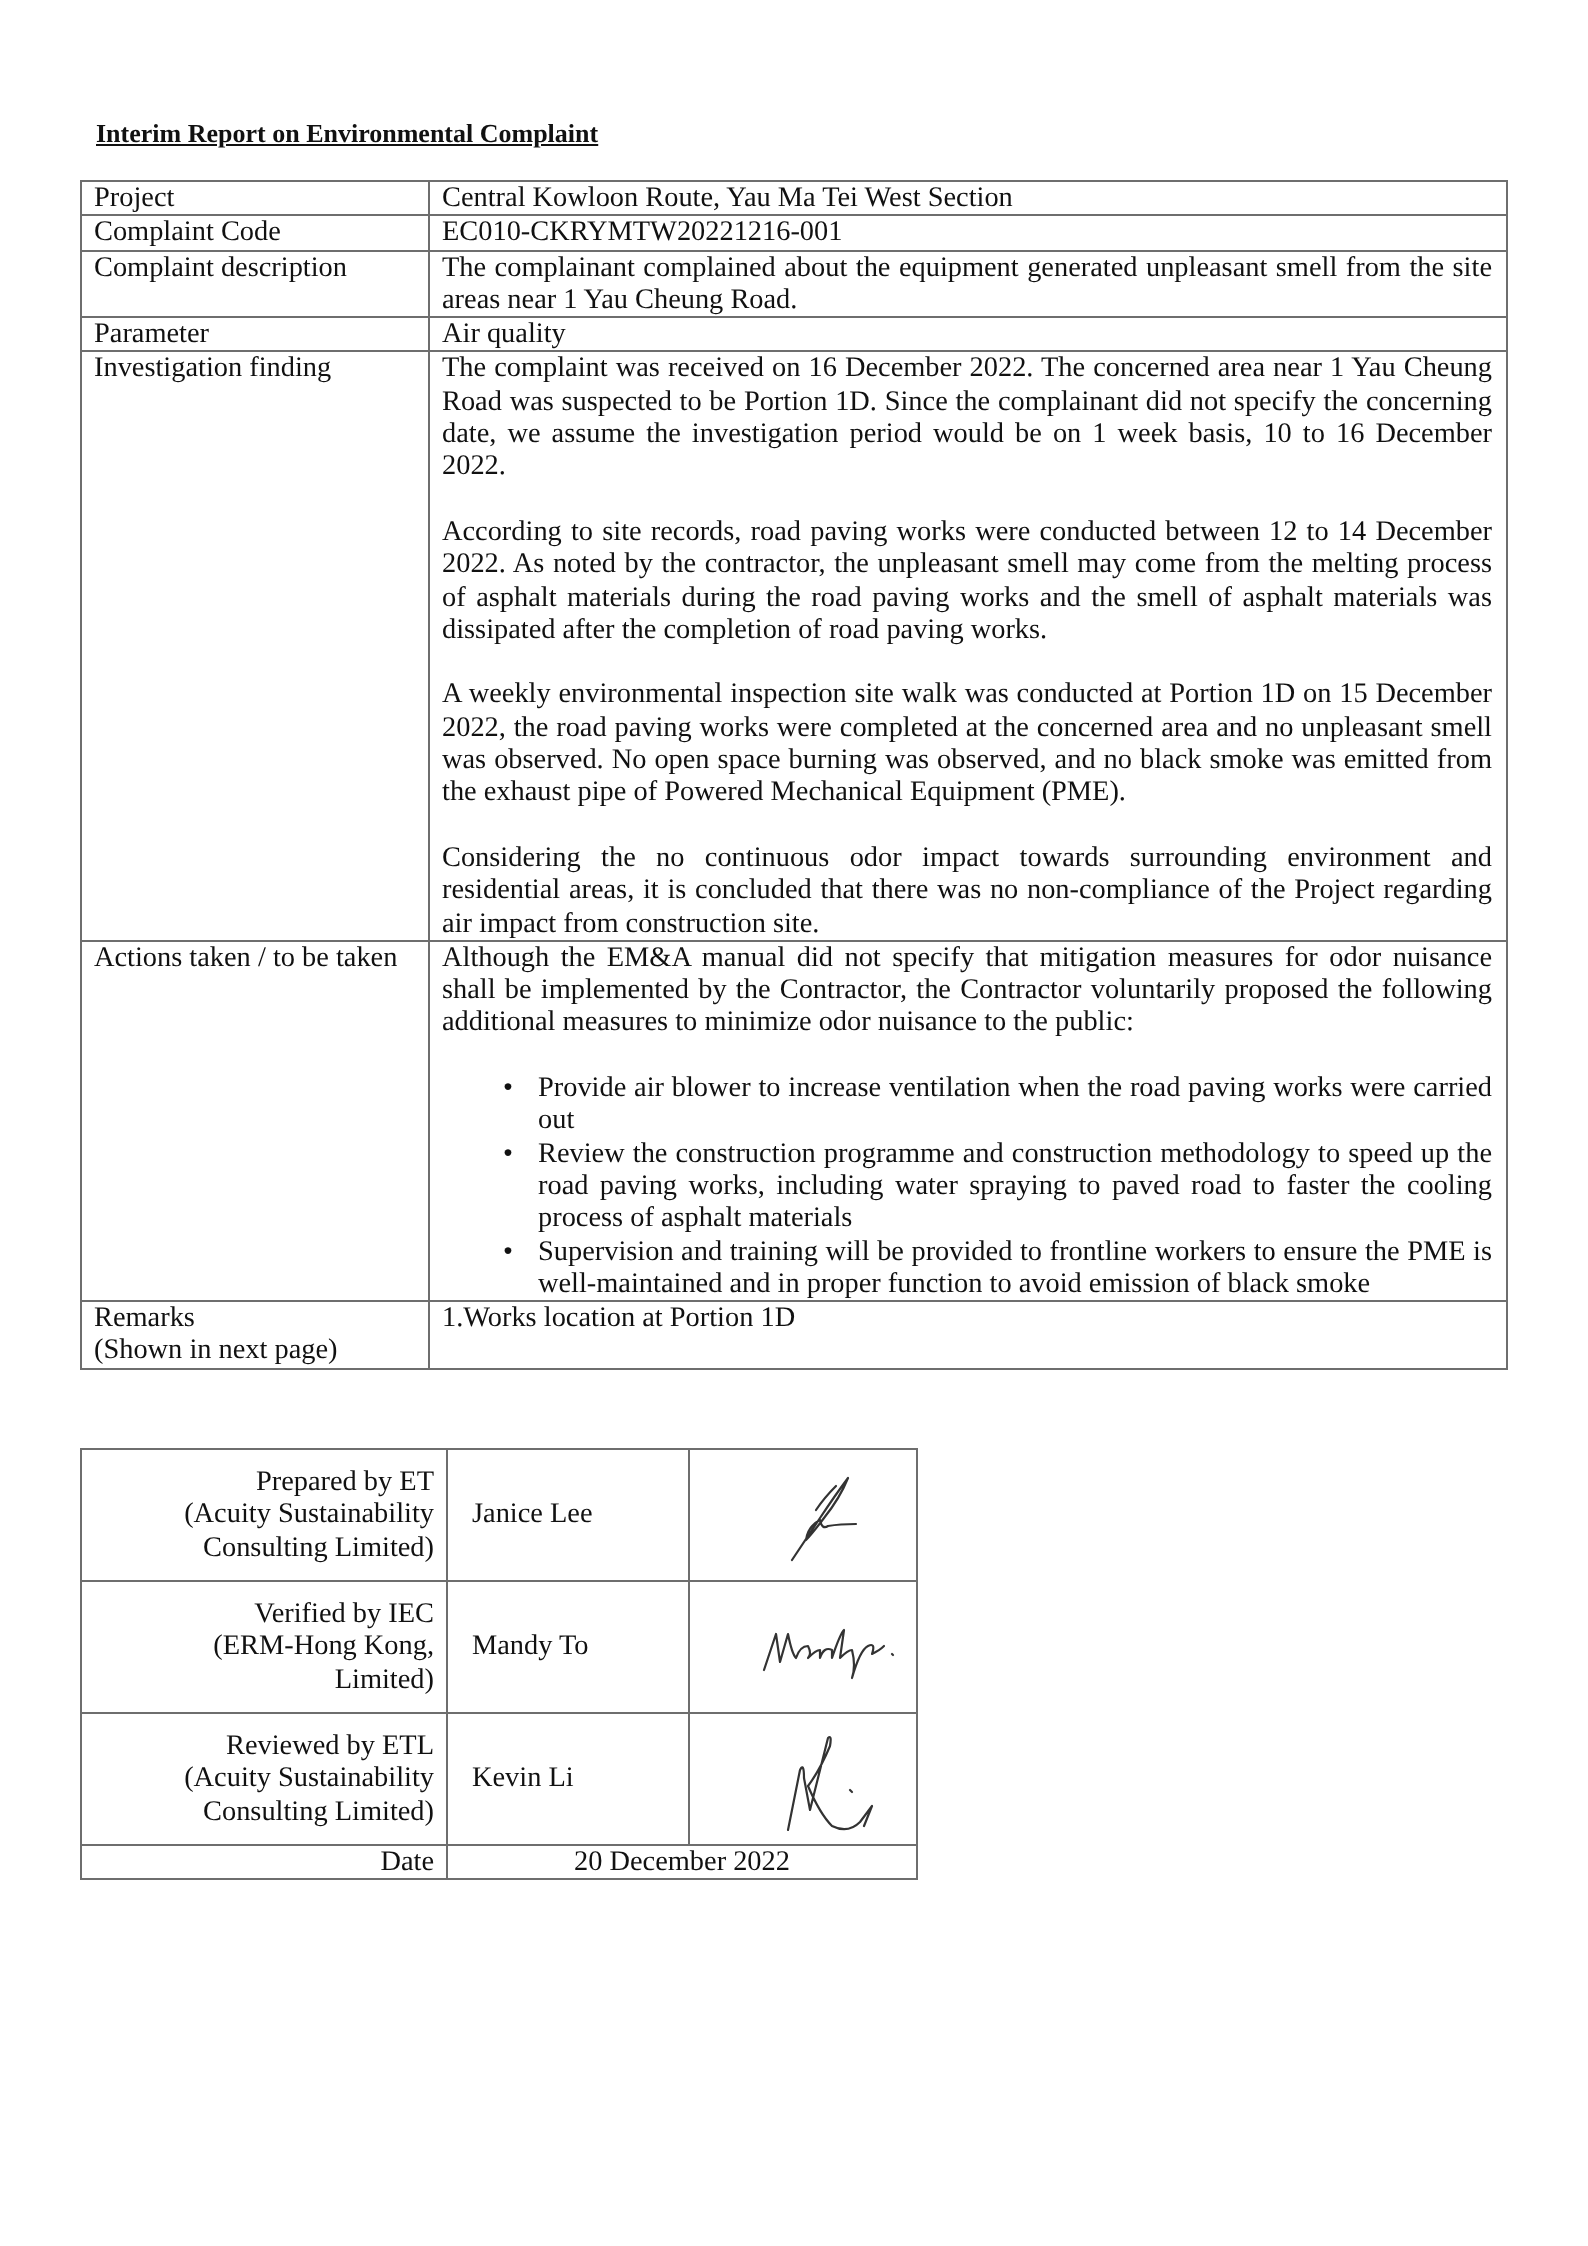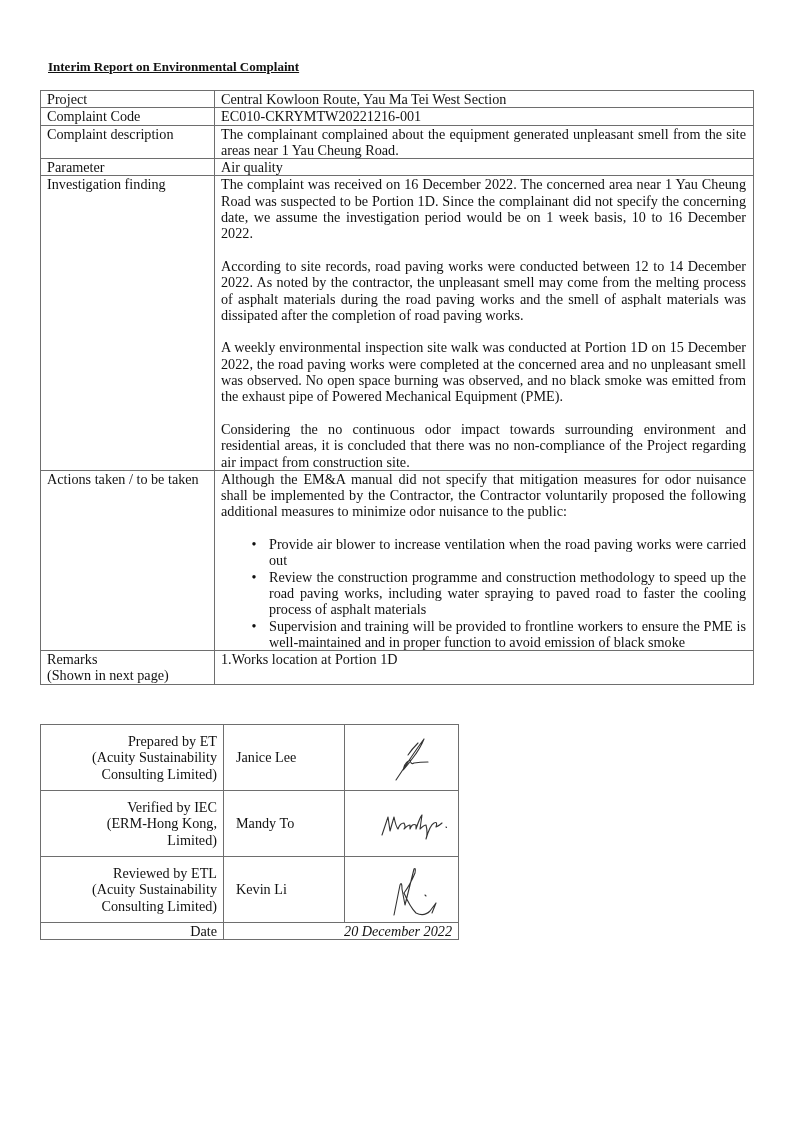--- a/index.html
+++ b/index.html
@@ -26,21 +26,21 @@
     ul.bullets li { position: relative; padding-left: 48px; text-align: justify; }
     ul.bullets li .dot {
       position: absolute; left: 26px; top: 0; width: 14px; text-align: center;
     }
     #sign-table { left: 40px; top: 724px; }
     #sign-table td.role { width: 164px; text-align: right; vertical-align: middle; padding: 0 6px 0 4px; }
     #sign-table td.name { width: 102px; vertical-align: middle; }
     #sign-table td.sig { width: 101px; padding: 0; vertical-align: middle; }
     #sign-table tr.sigrow td { height: 65px; padding-left: 12px; }
     #sign-table tr.daterow td { height: 16px; margin-top: 37px; }
-    #sign-table td.date-value { text-align: right; font-style: italic; }
+    #sign-table td.date-value { text-align: center; }
     .sig svg { display: block; margin: 0 auto; }
     .sig path { fill: none; stroke: #333333; stroke-width: 1.1; stroke-linecap: round; stroke-linejoin: round; }
   </style>
 </head>
 <body>
 
 <div class="title">Interim Report on Environmental Complaint</div>
 
 <table id="main-table">
   <tbody>

